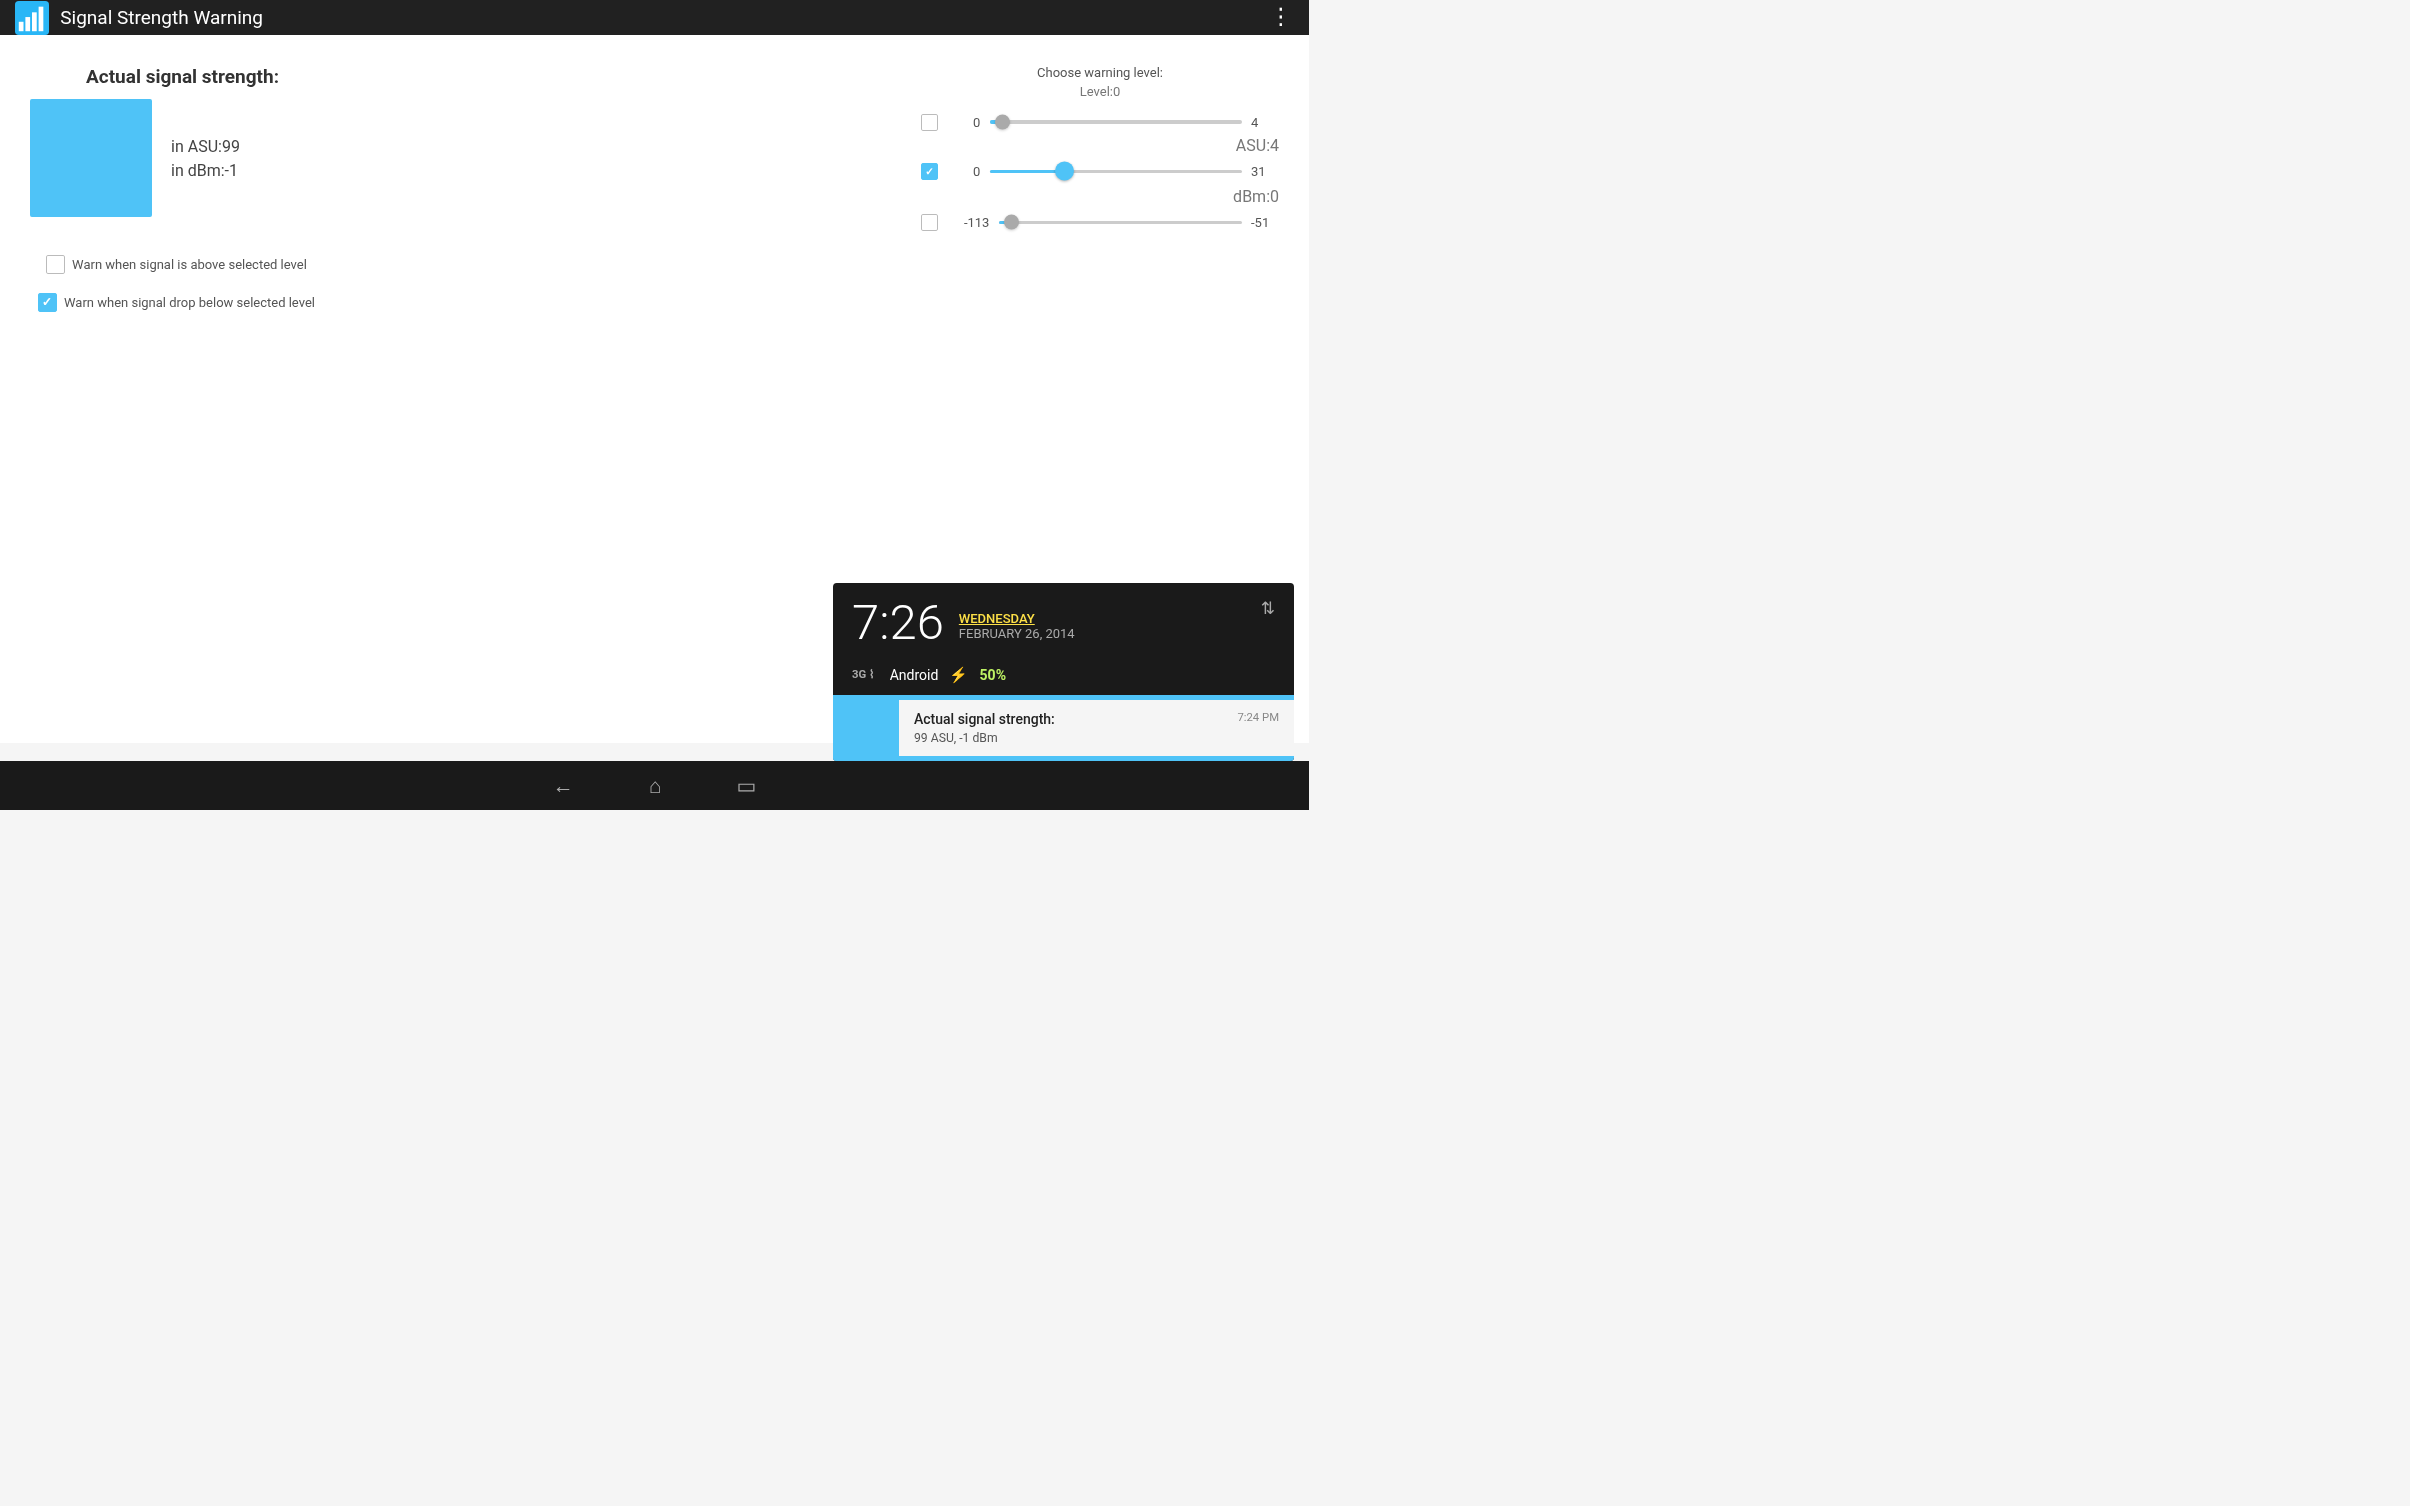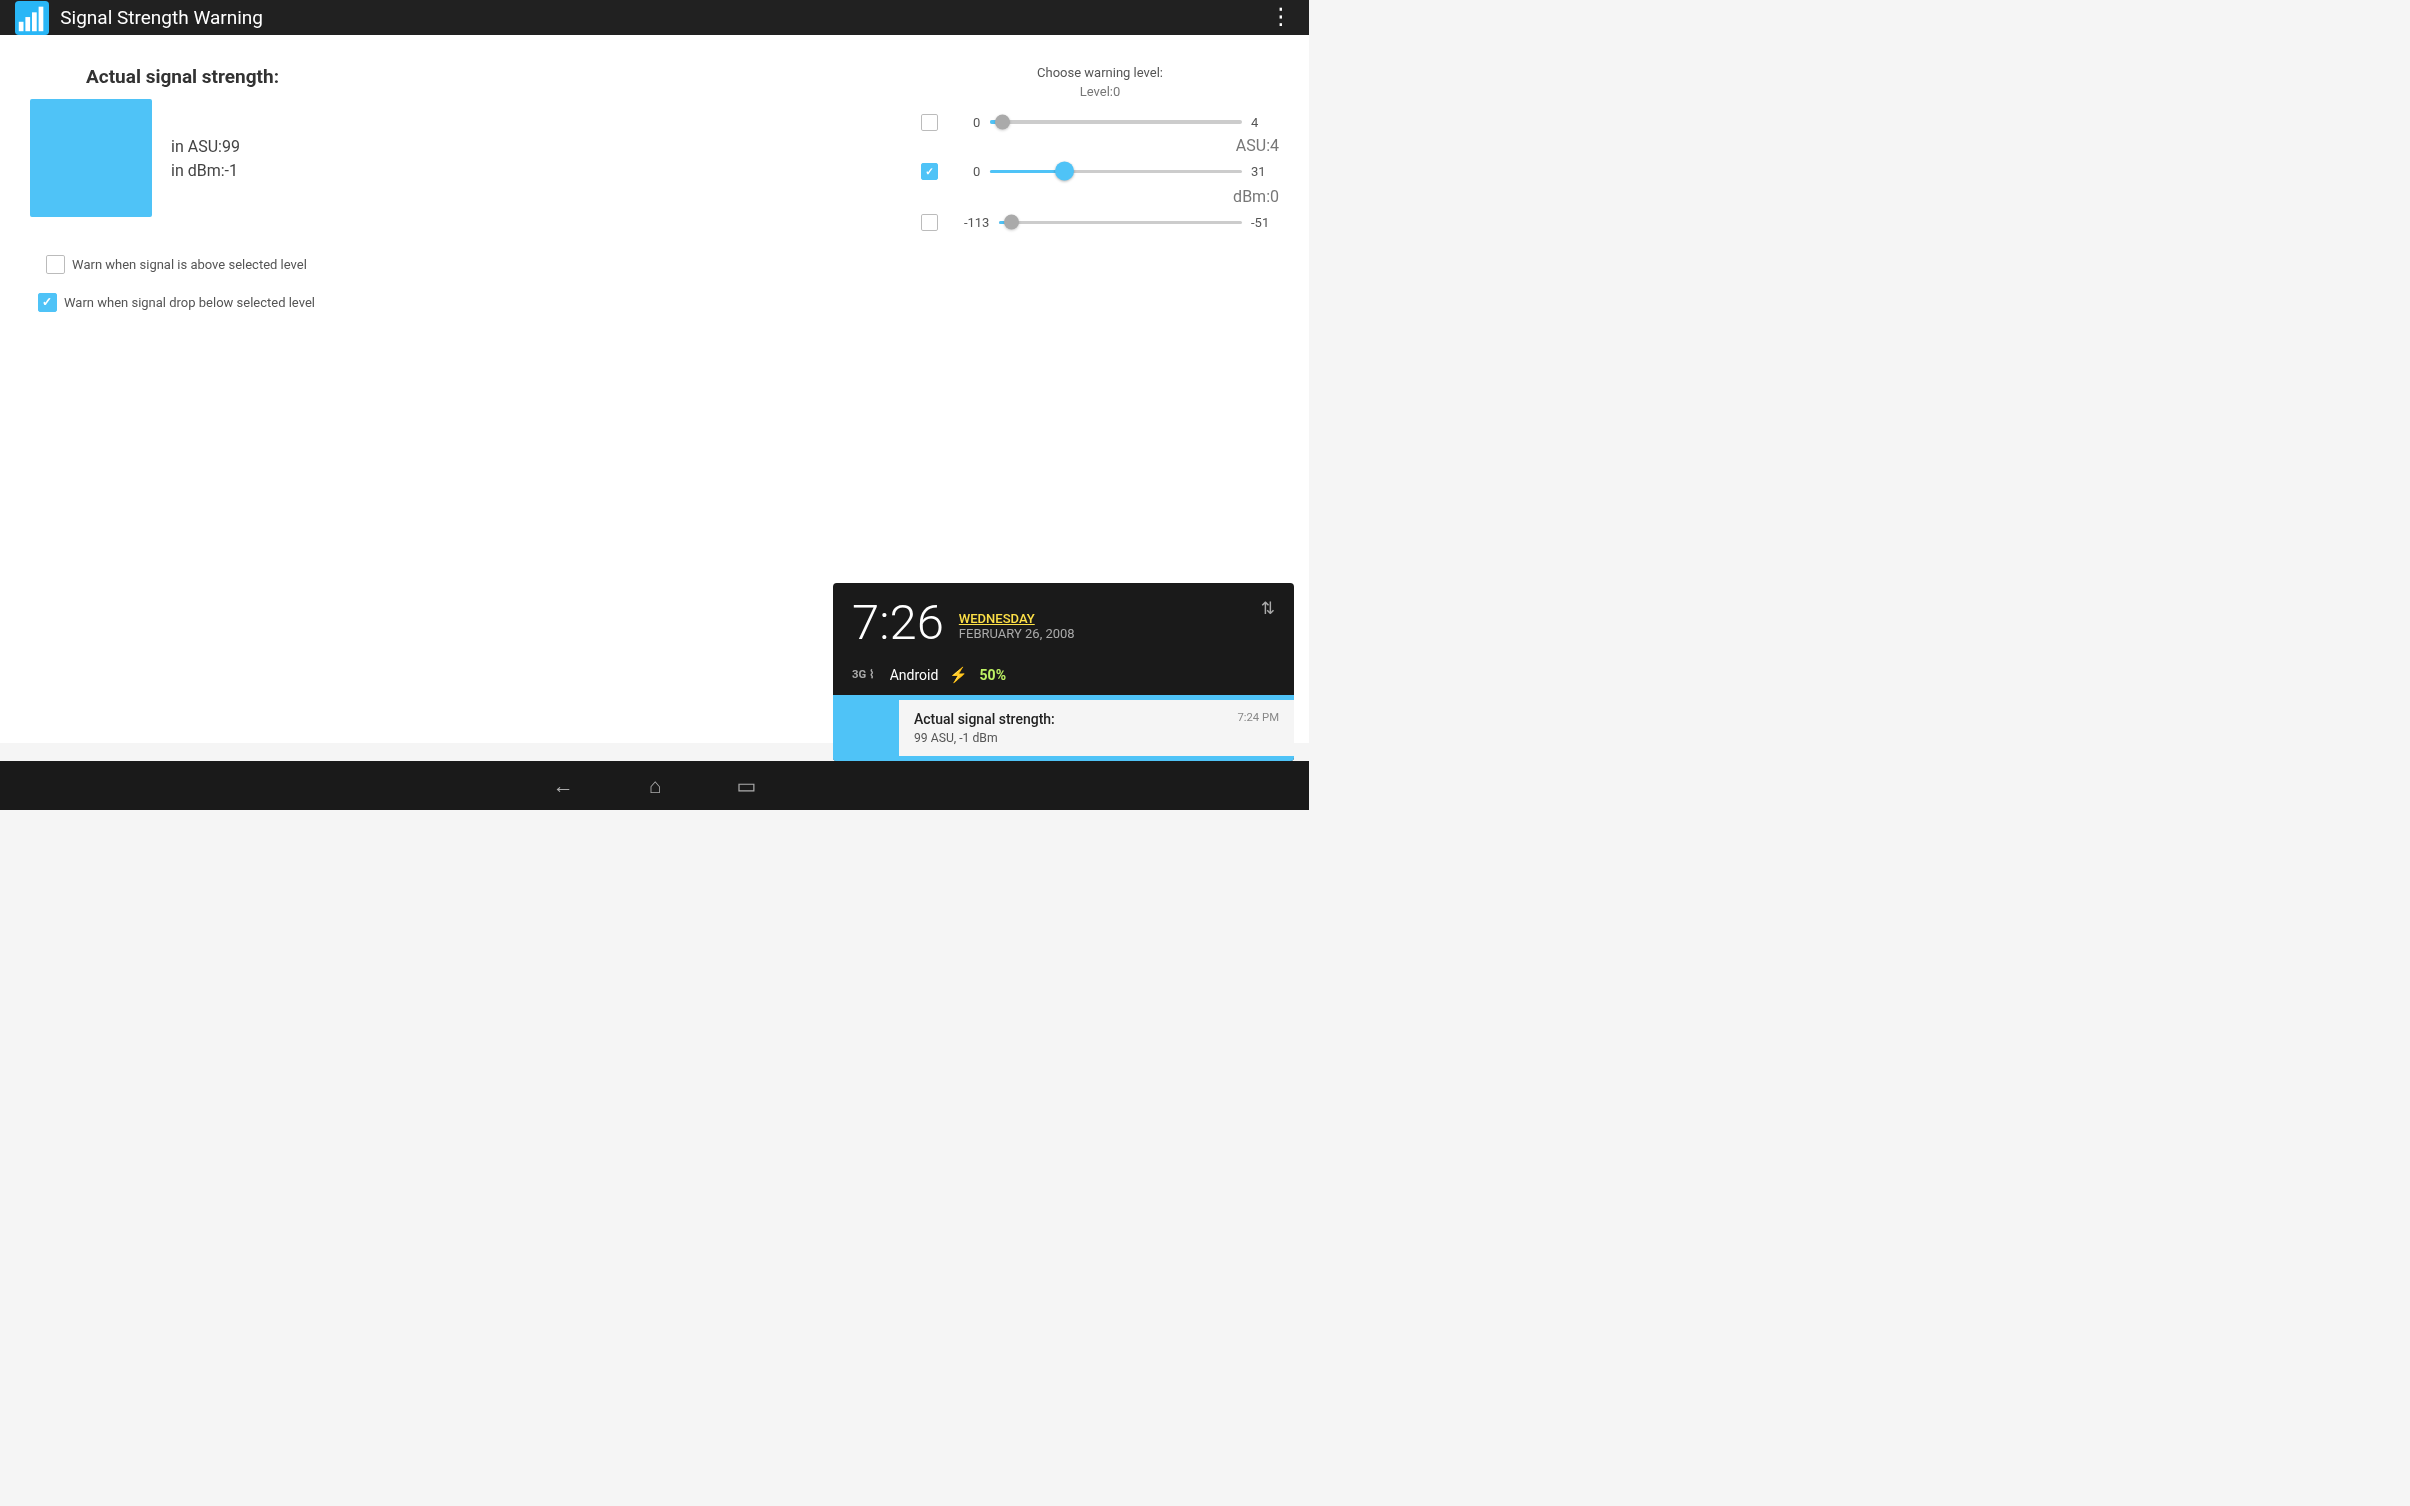--- a/index.html
+++ b/index.html
@@ -447,21 +447,21 @@
   </div>
 
 </div>
 
 <div id="notification-panel">
   <div id="notif-header">
     <div id="notif-time-row">
       <div id="notif-time">7:26</div>
       <div id="notif-date-block">
         <div id="notif-day">WEDNESDAY</div>
-        <div id="notif-date">FEBRUARY 26, 2008</div>
+        <div id="notif-date">FEBRUARY 26, 2014</div>
       </div>
     </div>
     <div id="notif-controls-icon">⇅</div>
   </div>
 
   <div id="notif-status-bar">
     <span id="signal-3g">
       <span>3G</span>
       <span style="font-size:11.3px;color:#aaa">⌇</span>
     </span>

